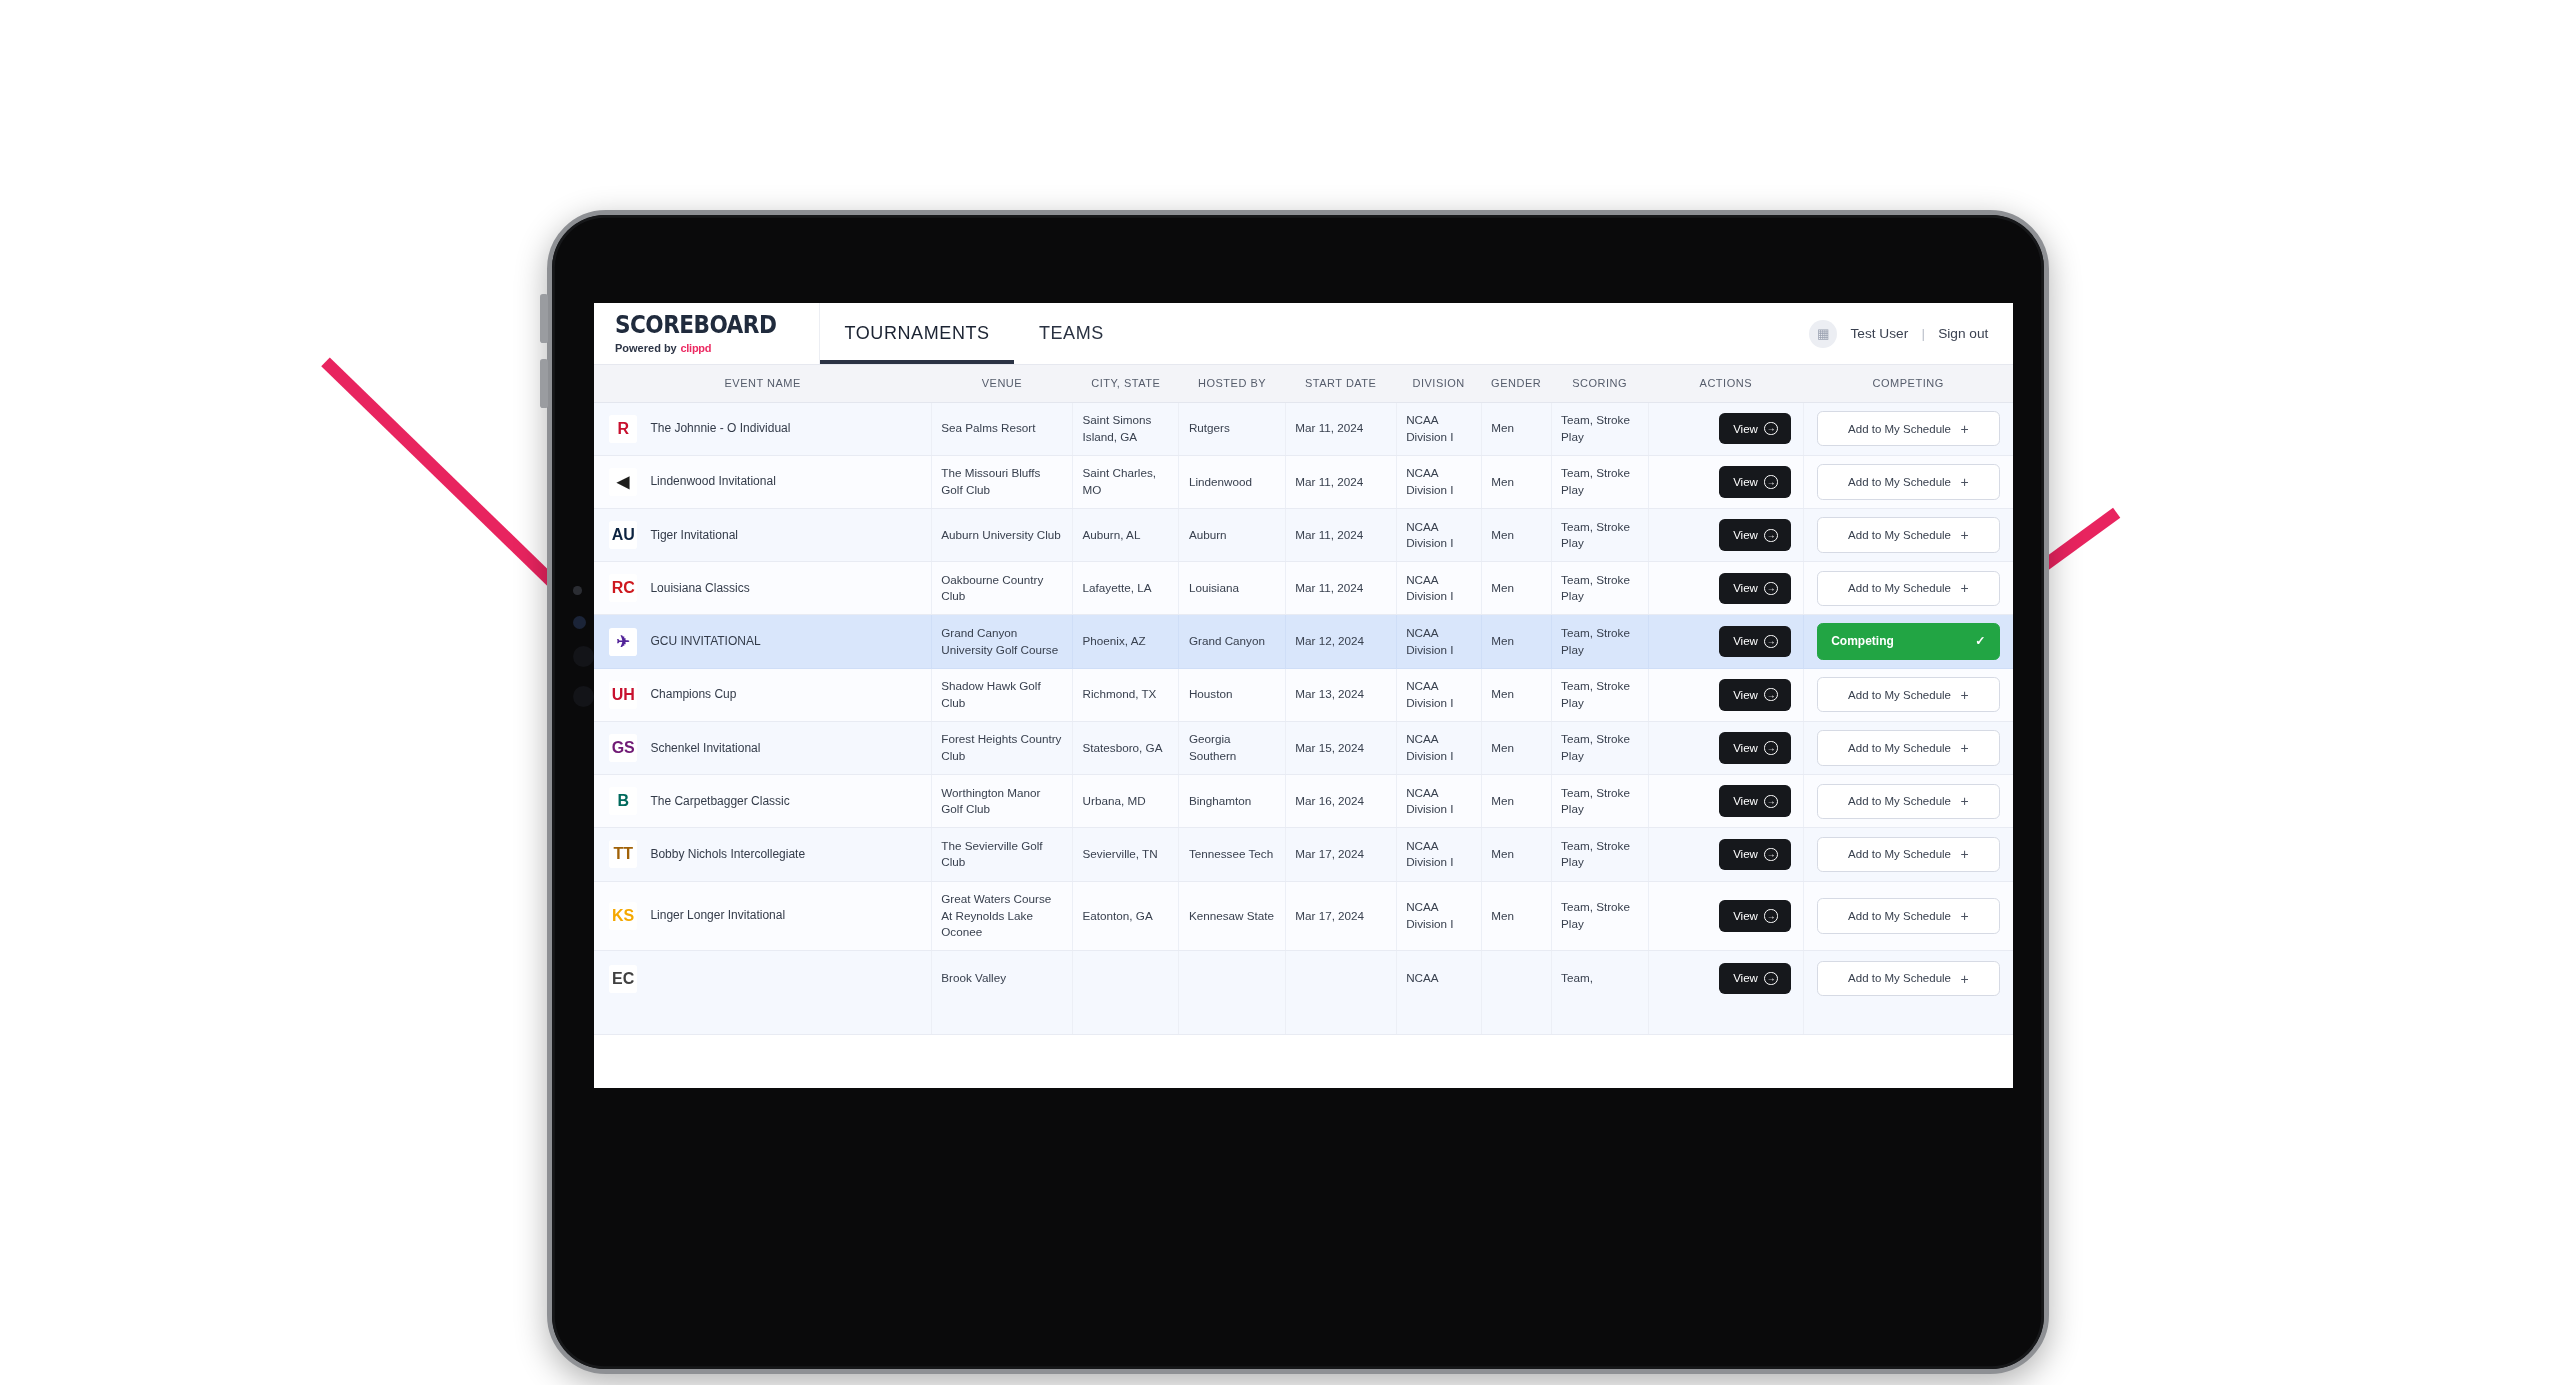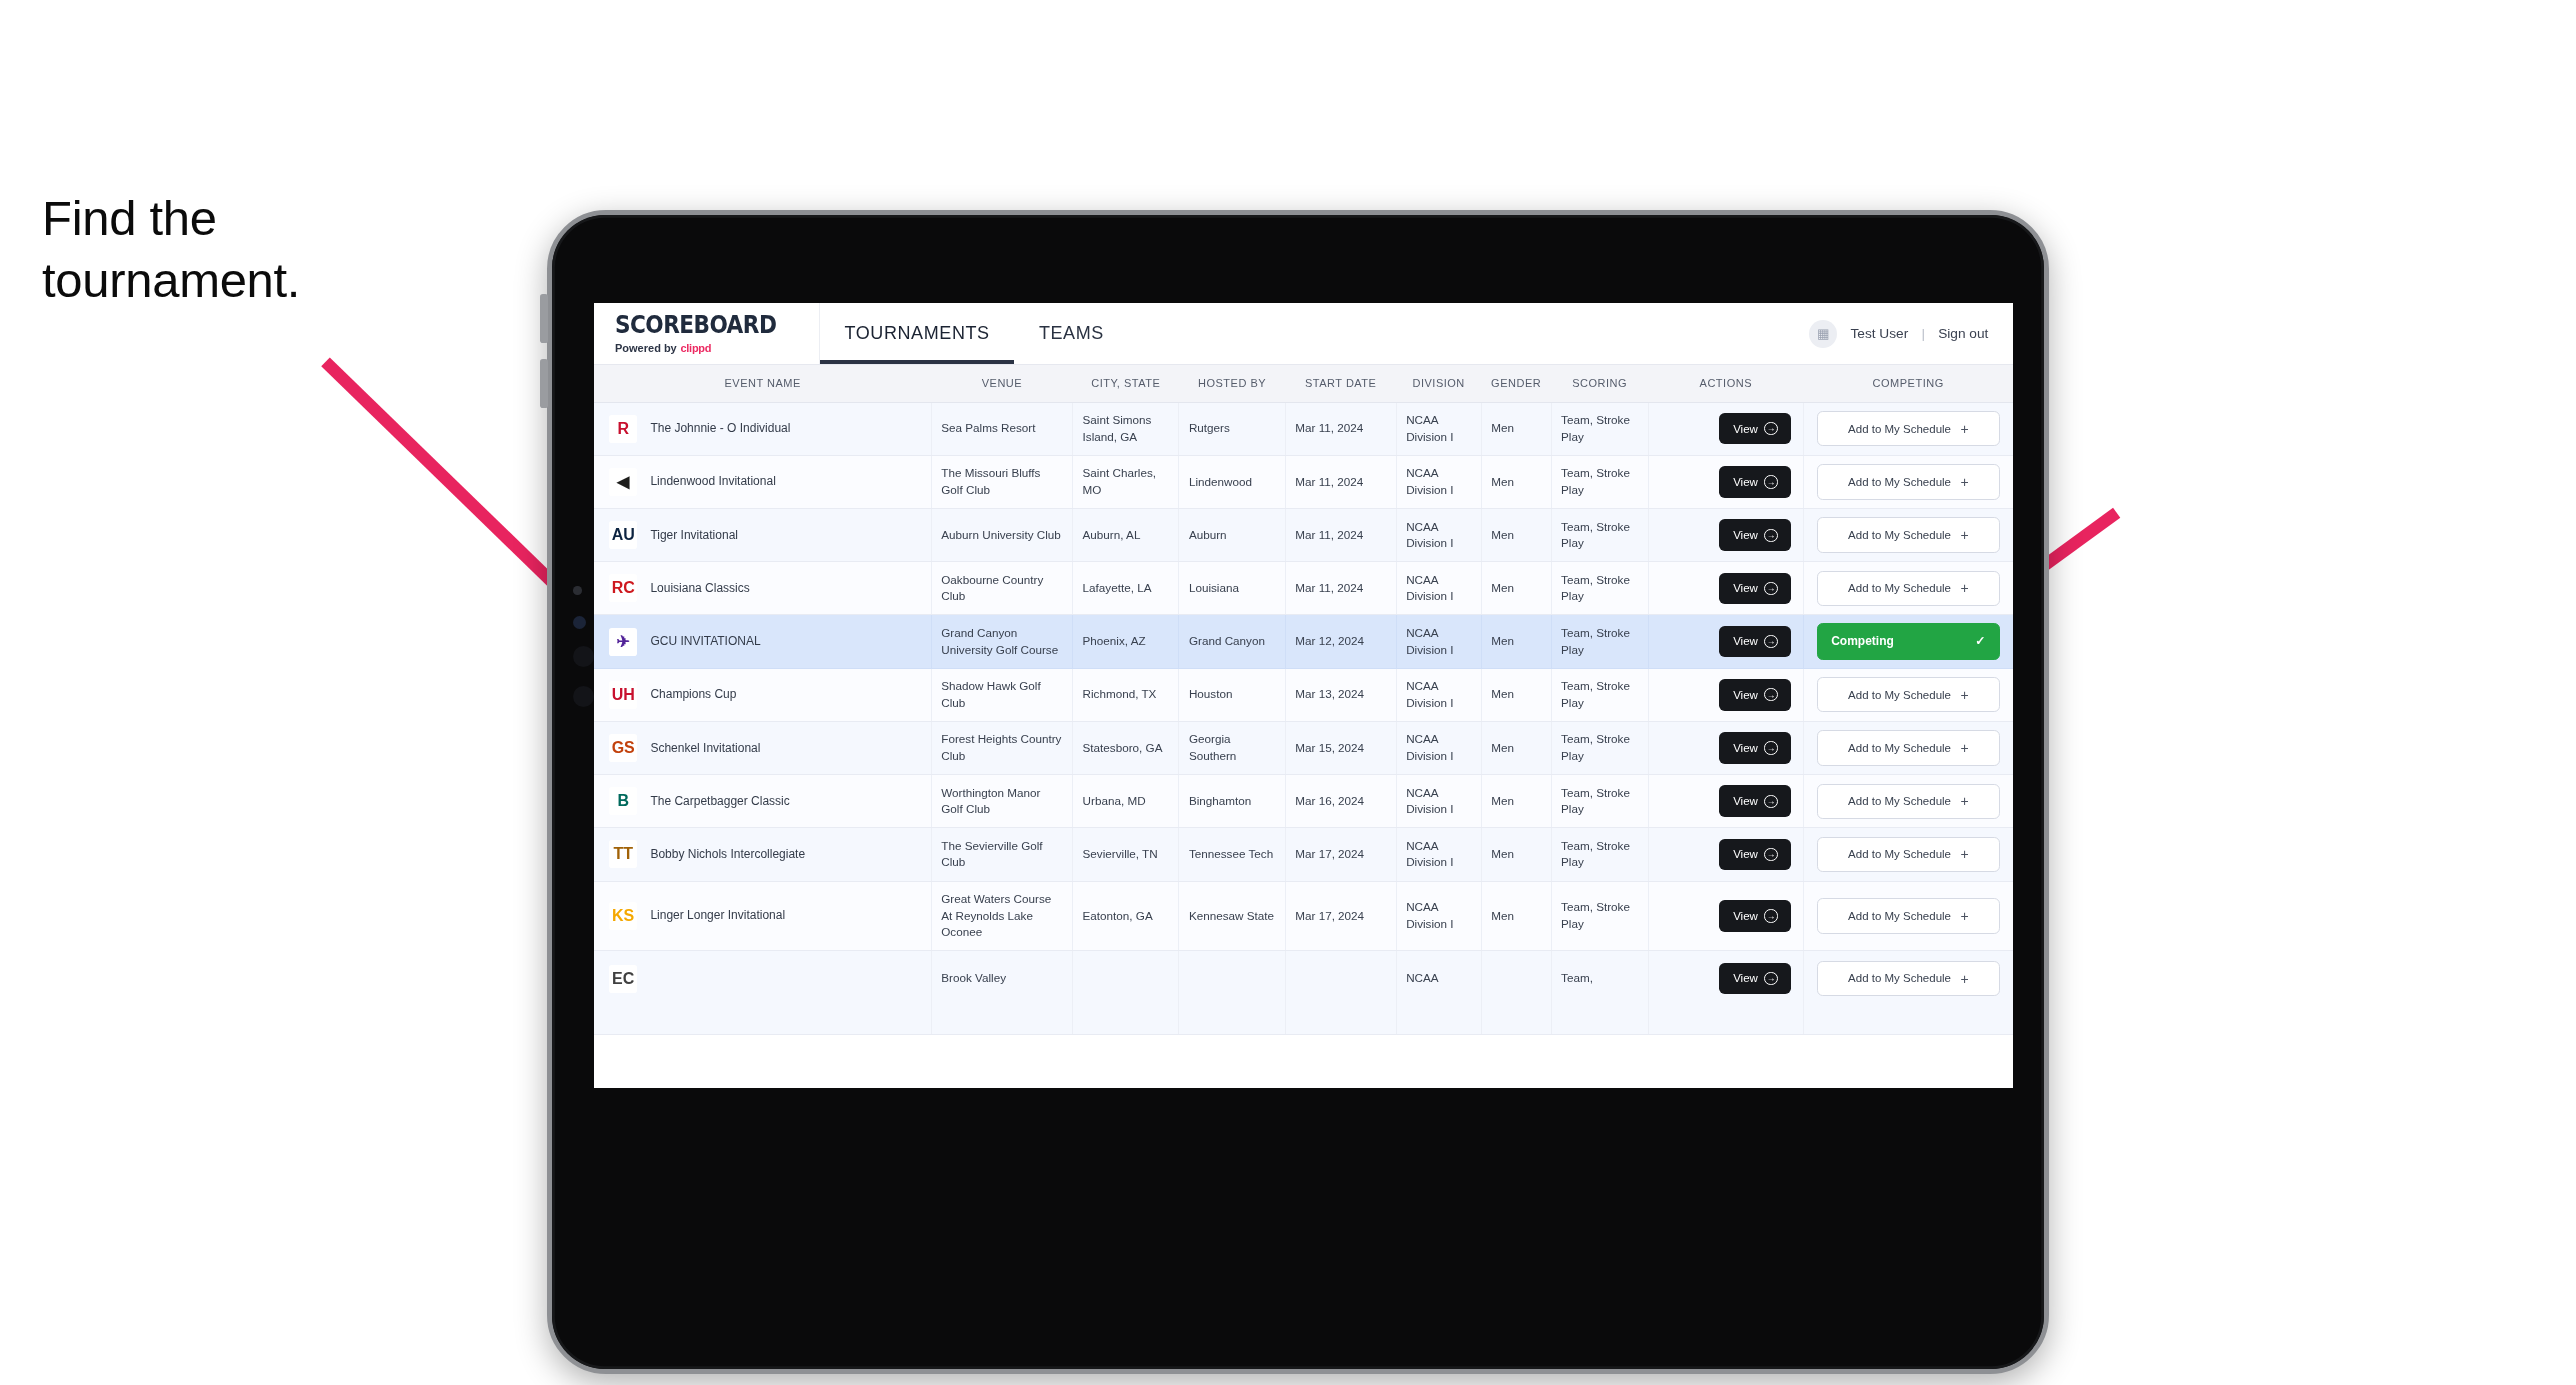--- a/index.html
+++ b/index.html
@@ -174,21 +174,20 @@
   .td-competing { padding: 7.6px 13.2px; }
 
   
   tbody tr.clipped td { padding-top: 9.5px; padding-bottom: 38px; }
 </style>
 </head>
 <body>
 
 <div id="stage">
 
-  <div class="anno" id="anno-left">Find the tournament.</div>
 
 
   <svg class="arrow-svg" id="arrow-left-wrap" viewBox="0 0 340 330">
     <defs>
       <marker id="headL" markerWidth="5" markerHeight="5" refX="2.2" refY="2.5" orient="auto">
         <path d="M0,0 L5,2.5 L0,5 L1.1,2.5 Z" fill="#e8245f"></path>
       </marker>
     </defs>
     <line x1="14" y1="22" x2="300" y2="300" stroke="#e8245f" stroke-width="13" stroke-linecap="butt" marker-end="url(#headL)"></line>
   </svg>
@@ -410,21 +409,21 @@
                 <td class="td-competing">
                   <div class="btn-add">
                     <span>Add to My Schedule</span>
                     <span class="plus">+</span>
                   </div>
                 </td>
               </tr>
               <tr>
                 <td>
                   <div class="evt">
-                    <div class="logo" style="background: rgb(255, 255, 255); color: #c2410c;">GS</div>
+                    <div class="logo" style="background: rgb(255, 255, 255); color: #701a75;">GS</div>
                     <span class="evt-name">Schenkel Invitational</span>
                   </div>
                 </td>
                 <td>Forest Heights Country Club</td>
                 <td>Statesboro, GA</td>
                 <td>Georgia Southern</td>
                 <td>Mar 15, 2024</td>
                 <td>NCAA Division I</td>
                 <td>Men</td>
                 <td>Team, Stroke Play</td>

